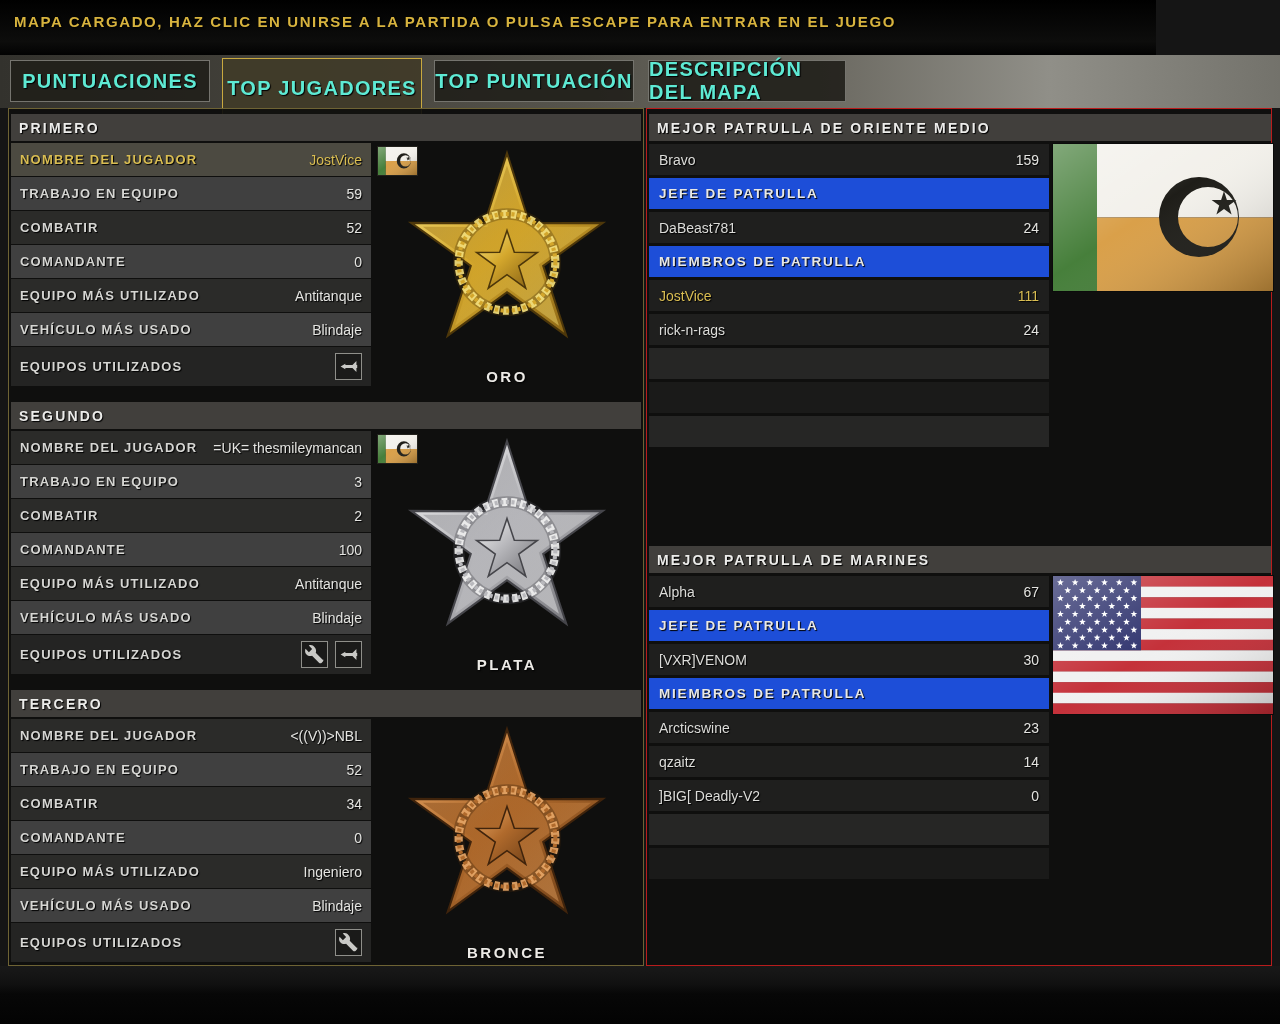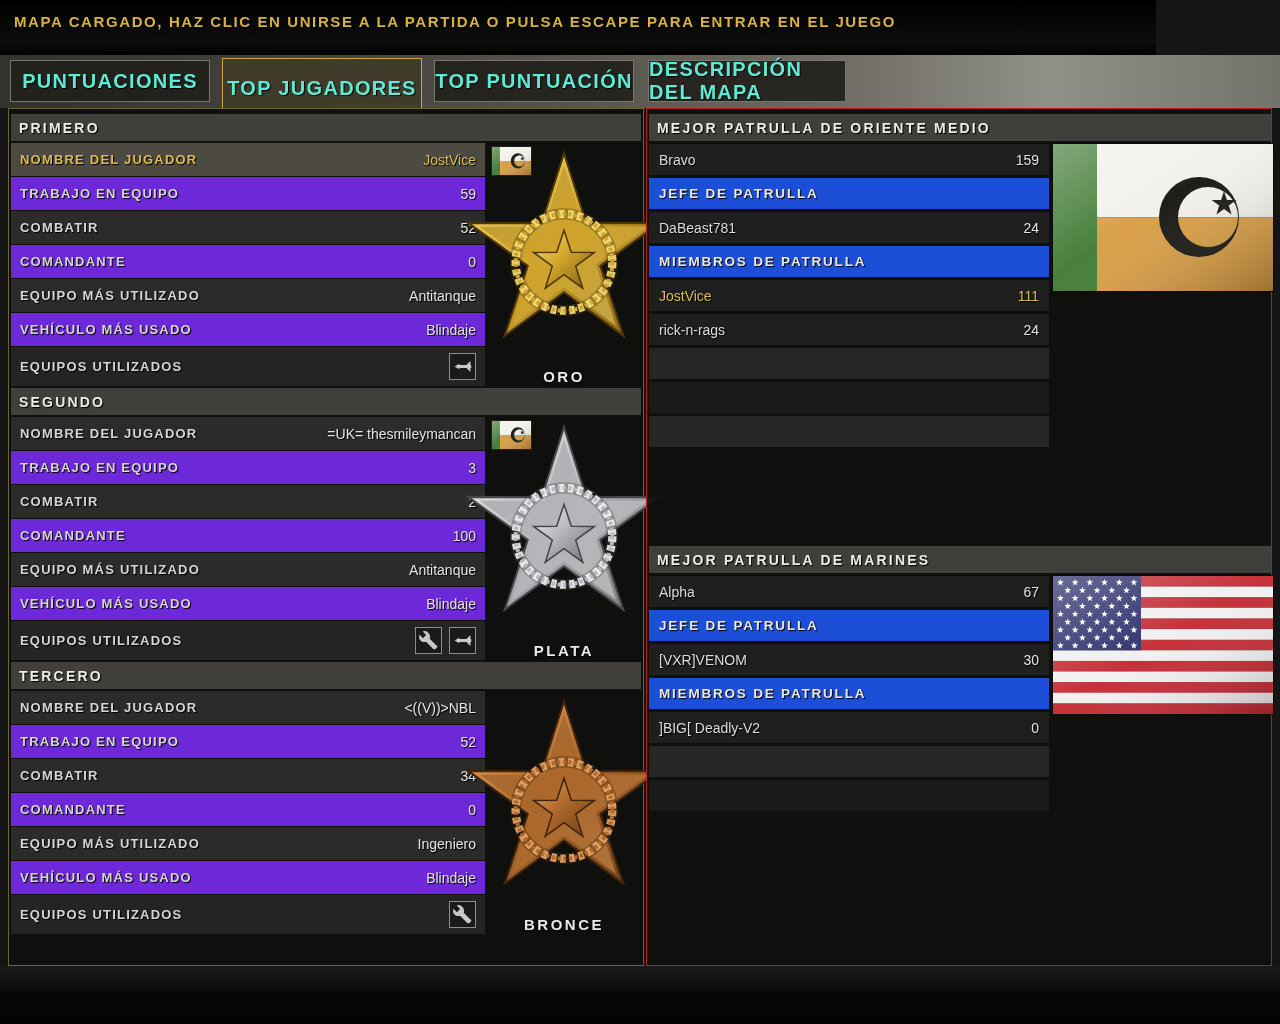--- a/index.html
+++ b/index.html
@@ -14,30 +14,30 @@
   .tab span{color:#5eead4;font-weight:bold;font-size:20px;letter-spacing:1.3px;text-shadow:1px 1px 1px #000;}
   .tab:nth-child(1){left:10px;width:200px;}
   .tab:nth-child(2){left:222px;width:200px;}
   .tab:nth-child(3){left:434px;width:200px;}
   .tab:nth-child(4){left:648px;width:198px;}
   .tab.active{top:58px;height:60px;background:rgba(64,59,40,0.92);border:1px solid #c9a93f;}
   
   .left-panel{position:absolute;left:8px;top:108px;width:636px;height:858px;background:rgba(15,15,14,0.93);border:1px solid #6e6334;box-sizing:border-box;padding:5px 0 0 2px;}
   .right-panel{position:absolute;left:646px;top:108px;width:626px;height:858px;background:rgba(15,15,14,0.93);border:1px solid #b91c1c;box-sizing:border-box;}
   
-  .rank-section{margin-bottom:3px;}
+  .rank-section{margin-bottom:17px;}
   .sec-header{width:630px;height:27px;background:#413f3c;display:flex;align-items:center;padding-left:8px;box-sizing:border-box;margin-bottom:2px;}
   .sec-title{color:#ececea;font-size:14px;font-weight:bold;letter-spacing:2.2px;text-shadow:1px 1px 1px #000;}
   .sec-body{display:flex;height:242px;}
-  .stat-rows{width:474px;}
+  .stat-rows{width:360px;}
   .stat-row{height:33px;margin-bottom:1px;display:flex;align-items:center;padding:0 9px;box-sizing:border-box;}
   .stat-label{flex:1;color:#d6d6d3;font-size:13px;font-weight:bold;letter-spacing:1.2px;text-shadow:1px 1px 1px #000;}
   .stat-value{color:#e4e4e1;font-size:14px;text-shadow:1px 1px 1px #000;}
   .r-light{background:#2b2b29;}
-  .r-dark{background:#6d28d9;}
+  .r-dark{background:#404040;}
   .r-last{background:#242423;height:39px;}
   .stat-row.highlight{background:#4c4a41;}
   .stat-row.highlight .stat-label,.stat-row.highlight .stat-value{color:#d9bd52;}
   .kit-icons{display:flex;gap:7px;}
   .kit-box{width:27px;height:27px;border:1px solid #8f8f8a;display:flex;align-items:center;justify-content:center;background:rgba(8,8,8,0.35);box-sizing:border-box;}
   .kit-box svg{width:19px;height:19px;}
   
   .medal-col{position:relative;flex:1;}
   .mini-flag{position:absolute;left:7px;top:4px;width:39px;height:28px;outline:1px solid #22211c;line-height:0;}
   .medal-wrap{position:absolute;left:50%;top:2px;transform:translateX(-50%);line-height:0;}
@@ -370,20 +370,28 @@
           </div>
           <div class="patrol-row p-header">
             <span class="p-name">JEFE DE PATRULLA</span>
           </div>
           <div class="patrol-row p-data">
             <span class="p-name">[VXR]VENOM</span>
             <span class="p-score">30</span>
           </div>
           <div class="patrol-row p-header">
             <span class="p-name">MIEMBROS DE PATRULLA</span>
+          </div>
+          <div class="patrol-row p-data">
+            <span class="p-name">Arcticswine</span>
+            <span class="p-score">23</span>
+          </div>
+          <div class="patrol-row p-data">
+            <span class="p-name">qzaitz</span>
+            <span class="p-score">14</span>
           </div>
           <div class="patrol-row p-data">
             <span class="p-name">]BIG[ Deadly-V2</span>
             <span class="p-score">0</span>
           </div>
           <div class="patrol-row p-empty-a"></div>
           <div class="patrol-row p-empty-b"></div>
         </div>
         <div class="flag-large"><svg viewBox="0 0 220 138" width="220" height="138" preserveAspectRatio="none">
             <rect x="0" y="0.00" width="220" height="10.92" fill="#c32b34"></rect>

